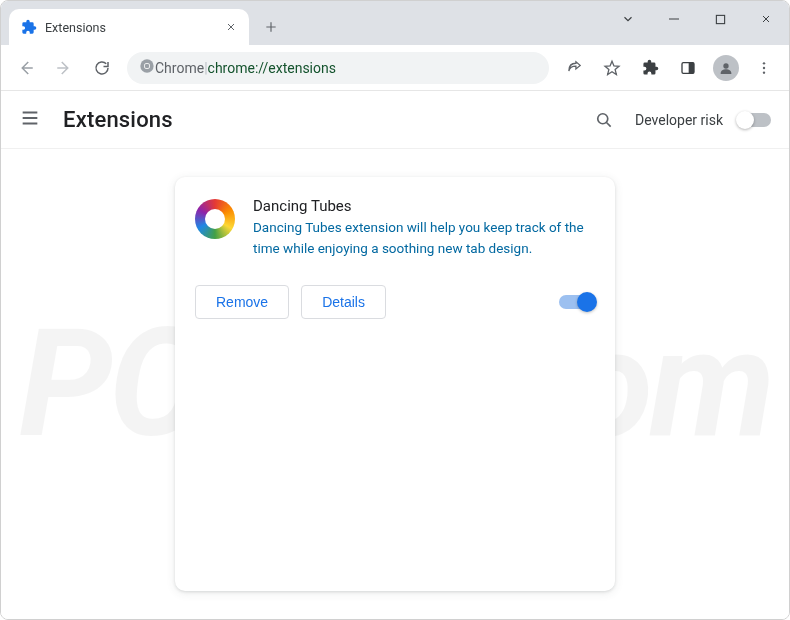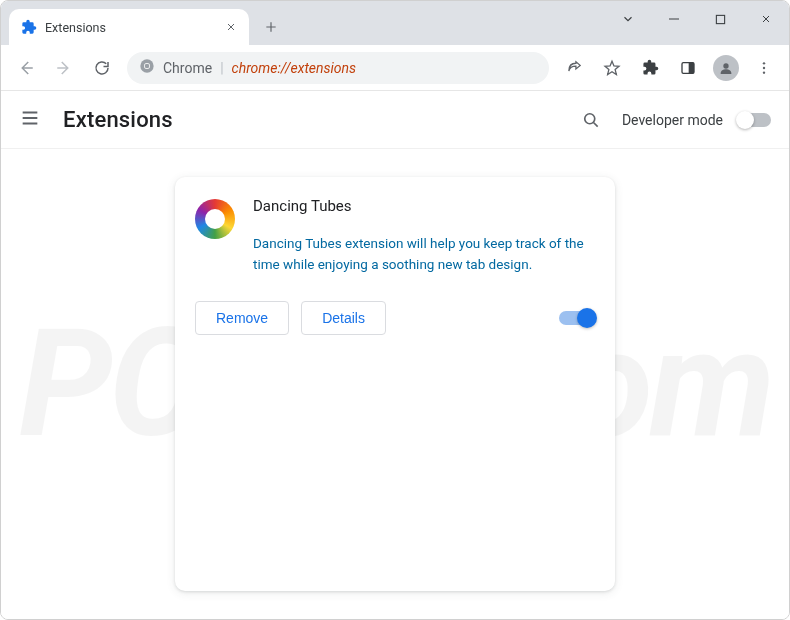--- a/index.html
+++ b/index.html
@@ -83,26 +83,25 @@
   }
   .nav-btn.active { color:#5f6368; cursor:pointer; }
   .omnibox {
     flex: 1;
     height: 32px;
     background: #f1f3f4;
     border-radius: 16px;
     display: flex;
     align-items: center;
     padding: 0 12px;
-    gap: 8px;
     margin: 0 4px;
   }
   .omnibox .chrome-prefix { font-size: 14px; color:#5f6368; }
   .omnibox .divider { color:#bdc1c6; font-size:14px; }
-  .omnibox .url-path { font-size:14px; color:#c2410c;font-style:italic; }
+  .omnibox .url-path { font-size:14px; color:#14532d; }
   .tb-icon {
     width: 34px; height:34px;
     display:flex; align-items:center; justify-content:center;
     color:#5f6368; cursor:pointer; border-radius:50%;
   }
   .avatar-circle {
     width:26px; height:26px; border-radius:50%;
     background:#bdc1c6;
     display:flex; align-items:center; justify-content:center;
   }
@@ -146,21 +145,21 @@
   .ext-icon {
     width:40px; height:40px; border-radius:50%;
     background: conic-gradient(#e53935, #fb8c00, #fdd835, #43a047, #1e88e5, #8e24aa, #e53935);
     position:relative; flex-shrink:0;
     margin-top:2px;
   }
   .ext-icon::after {
     content:''; position:absolute; inset:10px; background:#fff; border-radius:50%;
   }
   .ext-info { flex:1; }
-  .ext-name { font-size:15px; color:#202124; margin-bottom:18px; }
+  .ext-name { font-size:15px; color:#202124; margin-bottom:2px; }
   .ext-desc { font-size:13.5px; color:#0369a1; line-height:1.55; }
   .ext-actions {
     display:flex; align-items:center; gap:12px; margin-top:26px;
   }
   .ext-btn {
     border:1px solid #dadce0; background:#fff; color:#1a73e8;
     font-size:14px; font-weight:500;
     padding: 8px 20px; border-radius:4px; cursor:pointer;
   }
   .ext-actions .spacer { flex:1; }
@@ -304,21 +303,21 @@
         </svg>
     </div>
     <div class="page-title">Extensions</div>
     <div class="header-right">
       <div class="tb-icon">
         <svg width="20" height="20" viewBox="0 0 24 24">
             <circle cx="10.5" cy="10.5" r="6" fill="none" stroke="#5f6368" stroke-width="2"></circle>
             <path stroke="#5f6368" stroke-width="2" d="M15 15l5 5"></path>
           </svg>
       </div>
-      <span class="dev-mode-label">Developer mode</span>
+      <span class="dev-mode-label">Developer risk</span>
       <div class="toggle-sm"></div>
     </div>
   </div>
 
   <div class="content">
     <div class="watermark">
         <span>PC risk.com</span>
       </div>
     <div class="ext-card" style="position:relative; z-index:1;">
       <div class="ext-top">

